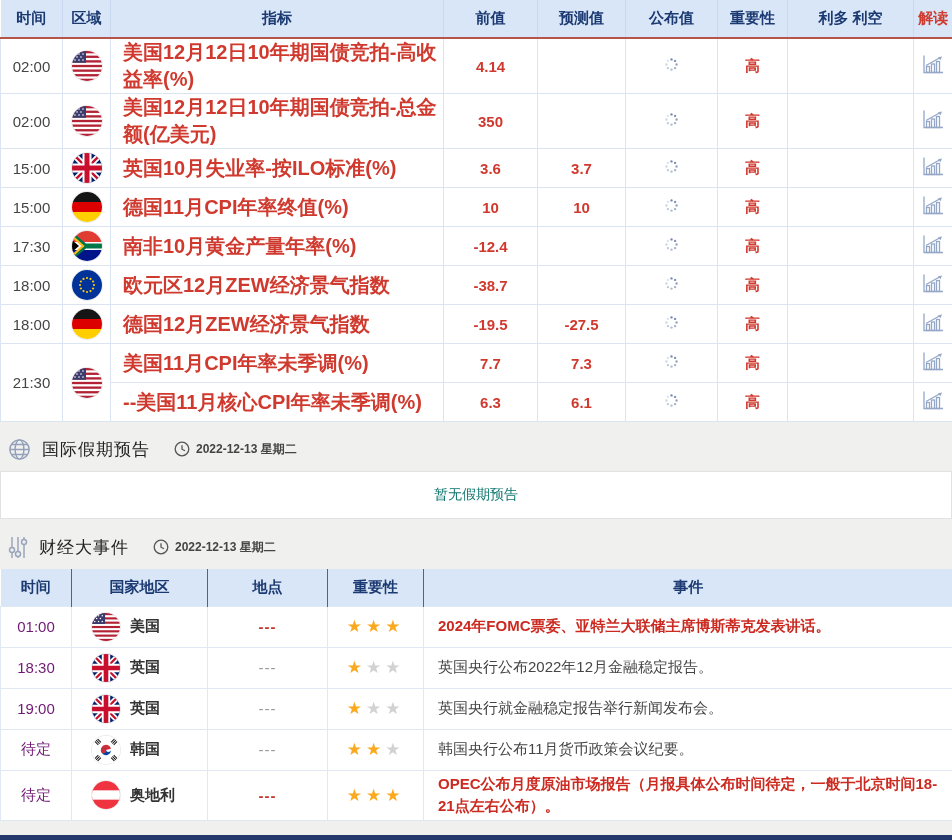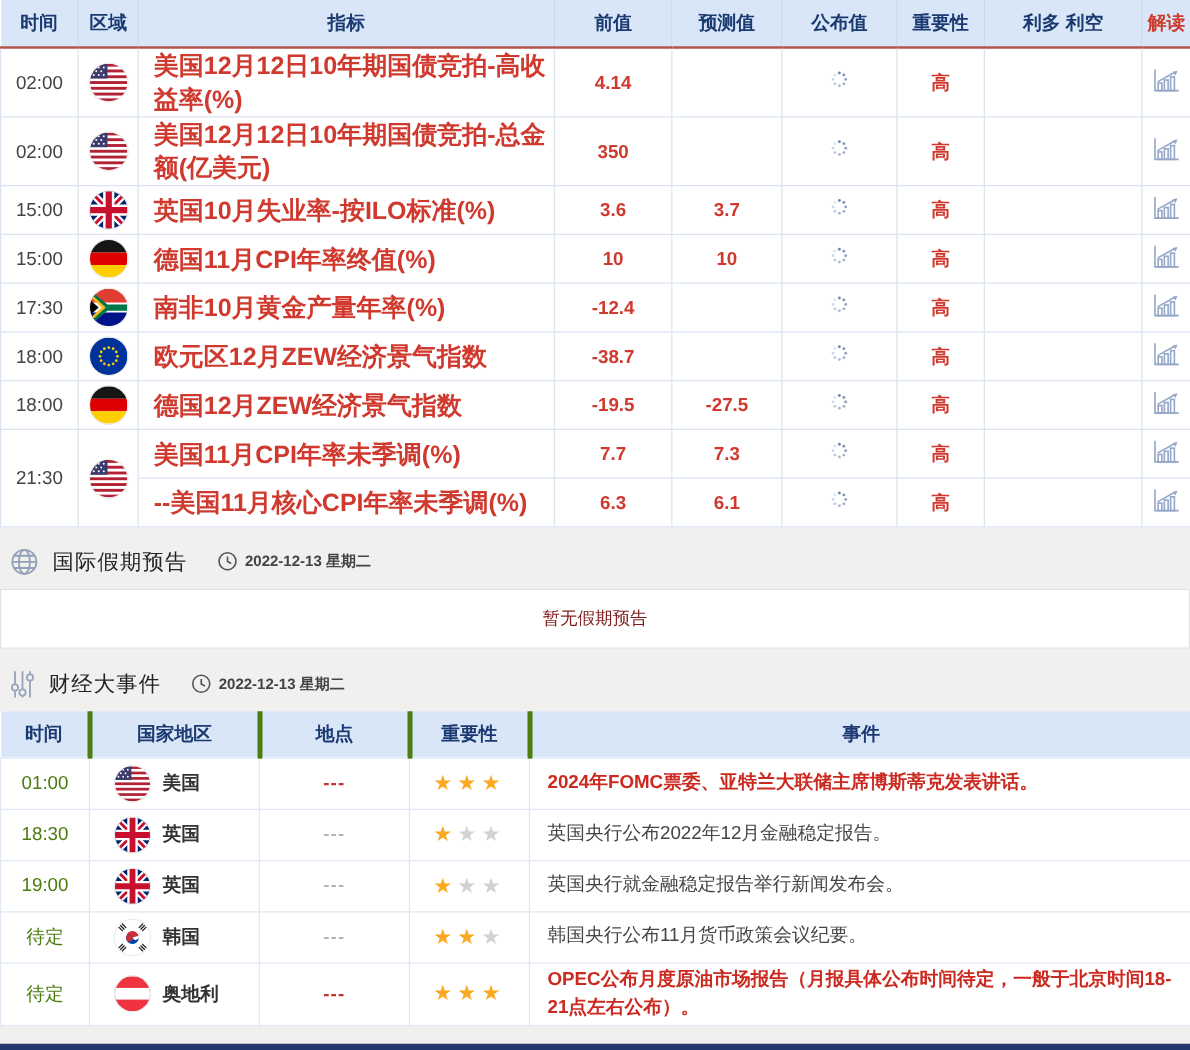--- a/index.html
+++ b/index.html
@@ -29,31 +29,31 @@
   
   .section-header { display:flex; align-items:center; padding-left:8px; margin:15px 0 10px 0; height:24px; }
   .sec-icon { display:inline-flex; margin-right:11px; }
   .sec-title { font-size:17px; font-weight:normal; color:#222; margin-right:24px; letter-spacing:1px; }
   .clock-wrap { display:inline-flex; margin-right:6px; }
   .sec-date { font-size:12px; font-weight:bold; color:#444; }
 
   .holiday-box {
     background:#fff; border:1px solid #e2e2e2; height:48px; width:952px;
     display:flex; align-items:center; justify-content:center;
-    color:#7f1d1d; font-size:14px; margin-bottom:16px;
+    color:#0f766e; font-size:14px; margin-bottom:16px;
   }
 
   
   .ev-table th {
     background:#d8e6f8; color:#1c3a72; font-weight:bold; font-size:15px;
-    height:37px; border-left:4px solid #4d7c0f; text-align:center;
+    height:37px; border-left:1px solid #4d7c0f; text-align:center;
   }
   .ev-table th:first-child { border-left:none; }
   .ev-table td { border:1px solid #e0e8f4; height:41px; font-size:15px; vertical-align:middle; background:#fff; }
-  td.e-time { text-align:center; color:#4d7c0f;margin-left:24px; }
+  td.e-time { text-align:center; color:#701a75;margin-left:24px; }
   .country-wrap { display:flex; align-items:center; padding-left:20px; }
   .country-name { margin-left:10px; color:#333; font-weight:600; font-size:15px; }
   td.e-loc { text-align:center; color:#9a9a9a; letter-spacing:1px; }
   td.e-loc.hl { color:#c5342b; font-weight:bold; }
   td.e-stars { text-align:center; }
   .star { font-size:17px; letter-spacing:4px; }
   .star.on { color:#fbaa1f; }
   .star.off { color:#d2d2d2; }
   td.e-event { padding:2px 14px; color:#454545; line-height:1.5; }
   td.e-event.hl { color:#cc2a20; font-weight:bold; }

